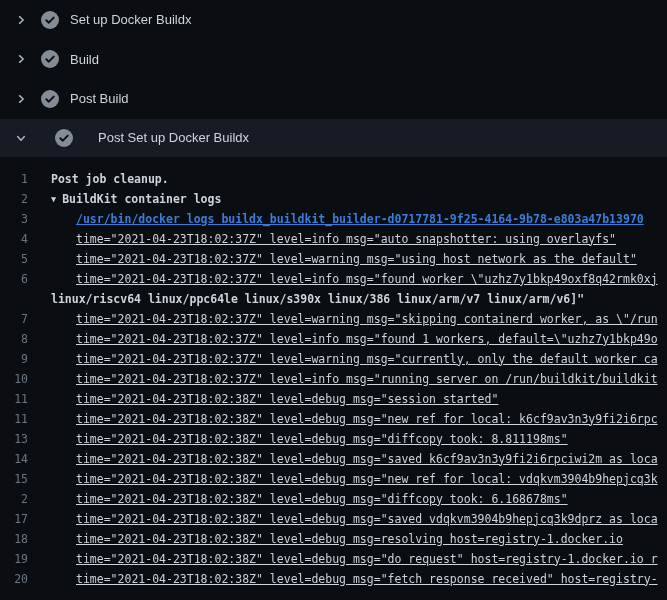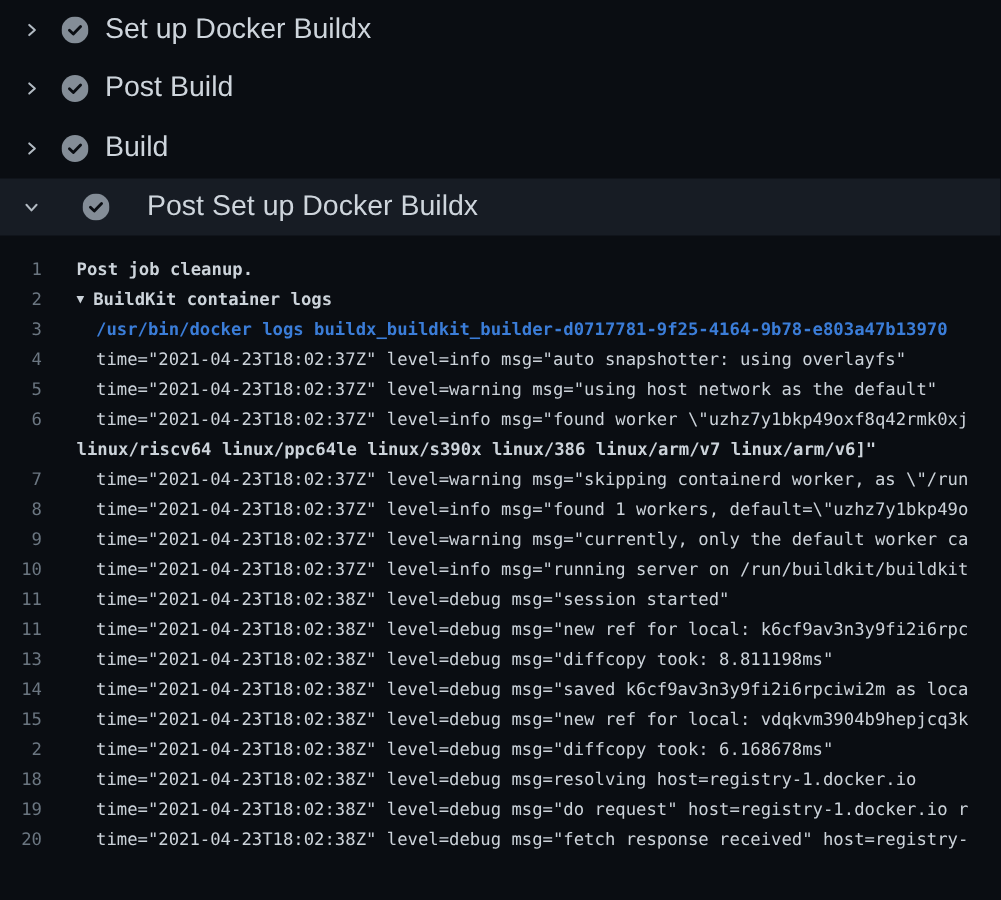--- a/index.html
+++ b/index.html
@@ -20,21 +20,21 @@
     font-family:"Liberation Sans", sans-serif;
   }
   .app{width:667px;height:600px;overflow:hidden;}
 
   
   .step-header{
     display:flex;align-items:center;
     height:39.5px;
     padding-left:14px;
     color:var(--title-color);
-    font-size:19px;
+    font-size:13px;
     cursor:pointer;
   }
   .step-header.expanded{background:var(--row-highlight);height:38px;gap:14px;}
   .chevron{
     width:14px;height:14px;display:flex;align-items:center;justify-content:center;
     color:var(--chevron-color);flex-shrink:0;
   }
   .chevron.down svg{transform:rotate(90deg);}
   .check{margin-left:13px;margin-right:11px;display:flex;flex-shrink:0;}
   .step-title{white-space:nowrap;}
@@ -46,21 +46,21 @@
     font-size:11.5px;
     color:var(--log-color);
   }
   .log-row{display:flex;height:20px;align-items:center;white-space:pre;overflow:hidden;}
   .log-row .num{
     width:28px;flex-shrink:0;text-align:right;color:var(--num-color);
     cursor:pointer;
   }
   .log-row .text{white-space:pre;}
   .log-row .text.indent0{margin-left:23px;font-weight:bold;}
-  .log-row .text.indent1{margin-left:36px;}
+  .log-row .text.indent1{margin-left:48px;text-decoration:underline;}
   .log-row .text.command{color:var(--command-color);font-weight:bold;}
   .toggle{
     display:inline-block;font-size:8.5px;margin-right:6px;
     color:var(--log-color);vertical-align:1px;cursor:pointer;
   }
 </style>
 </head>
 <body>
 
 <div class="app">
@@ -85,36 +85,36 @@
       <svg width="12" height="12" viewBox="0 0 16 16">
         <path d="M6 3.5 L11 8 L6 12.5" fill="none" stroke="currentColor" stroke-width="1.8" stroke-linecap="round" stroke-linejoin="round"></path>
       </svg>
     </span>
     <span class="check">
       <svg width="18" height="18" viewBox="0 0 16 16">
         <circle cx="8" cy="8" r="8" fill="#848d97"></circle>
         <path d="M4.7 8.2 L7 10.4 L11.3 5.9" fill="none" stroke="#0a0d12" stroke-width="1.7" stroke-linecap="round" stroke-linejoin="round"></path>
       </svg>
     </span>
-    <span class="step-title">Post Build</span>
+    <span class="step-title">Build</span>
   </div>
 
   <div class="step-header">
     <span class="chevron">
       <svg width="12" height="12" viewBox="0 0 16 16">
         <path d="M6 3.5 L11 8 L6 12.5" fill="none" stroke="currentColor" stroke-width="1.8" stroke-linecap="round" stroke-linejoin="round"></path>
       </svg>
     </span>
     <span class="check">
       <svg width="18" height="18" viewBox="0 0 16 16">
         <circle cx="8" cy="8" r="8" fill="#848d97"></circle>
         <path d="M4.7 8.2 L7 10.4 L11.3 5.9" fill="none" stroke="#0a0d12" stroke-width="1.7" stroke-linecap="round" stroke-linejoin="round"></path>
       </svg>
     </span>
-    <span class="step-title">Build</span>
+    <span class="step-title">Post Build</span>
   </div>
 
   <div class="step-header expanded">
     <span class="chevron down">
       <svg width="12" height="12" viewBox="0 0 16 16">
         <path d="M6 3.5 L11 8 L6 12.5" fill="none" stroke="currentColor" stroke-width="1.8" stroke-linecap="round" stroke-linejoin="round"></path>
       </svg>
     </span>
     <span class="check">
       <svg width="18" height="18" viewBox="0 0 16 16">
@@ -136,17 +136,18 @@
       <div class="log-row"><span class="num">7</span><span class="text indent1">time="2021-04-23T18:02:37Z" level=warning msg="skipping containerd worker, as \"/run</span></div>
       <div class="log-row"><span class="num">8</span><span class="text indent1">time="2021-04-23T18:02:37Z" level=info msg="found 1 workers, default=\"uzhz7y1bkp49o</span></div>
       <div class="log-row"><span class="num">9</span><span class="text indent1">time="2021-04-23T18:02:37Z" level=warning msg="currently, only the default worker ca</span></div>
       <div class="log-row"><span class="num">10</span><span class="text indent1">time="2021-04-23T18:02:37Z" level=info msg="running server on /run/buildkit/buildkit</span></div>
       <div class="log-row"><span class="num">11</span><span class="text indent1">time="2021-04-23T18:02:38Z" level=debug msg="session started"</span></div>
       <div class="log-row"><span class="num">11</span><span class="text indent1">time="2021-04-23T18:02:38Z" level=debug msg="new ref for local: k6cf9av3n3y9fi2i6rpc</span></div>
       <div class="log-row"><span class="num">13</span><span class="text indent1">time="2021-04-23T18:02:38Z" level=debug msg="diffcopy took: 8.811198ms"</span></div>
       <div class="log-row"><span class="num">14</span><span class="text indent1">time="2021-04-23T18:02:38Z" level=debug msg="saved k6cf9av3n3y9fi2i6rpciwi2m as loca</span></div>
       <div class="log-row"><span class="num">15</span><span class="text indent1">time="2021-04-23T18:02:38Z" level=debug msg="new ref for local: vdqkvm3904b9hepjcq3k</span></div>
       <div class="log-row"><span class="num">2</span><span class="text indent1">time="2021-04-23T18:02:38Z" level=debug msg="diffcopy took: 6.168678ms"</span></div>
+      <div class="log-row"><span class="num">17</span><span class="text indent1">time="2021-04-23T18:02:38Z" level=debug msg="saved vdqkvm3904b9hepjcq3k9dprz as loca</span></div>
       <div class="log-row"><span class="num">18</span><span class="text indent1">time="2021-04-23T18:02:38Z" level=debug msg=resolving host=registry-1.docker.io</span></div>
       <div class="log-row"><span class="num">19</span><span class="text indent1">time="2021-04-23T18:02:38Z" level=debug msg="do request" host=registry-1.docker.io r</span></div>
       <div class="log-row"><span class="num">20</span><span class="text indent1">time="2021-04-23T18:02:38Z" level=debug msg="fetch response received" host=registry-</span></div>
     </div>
 </div>
 
 </body></html>

